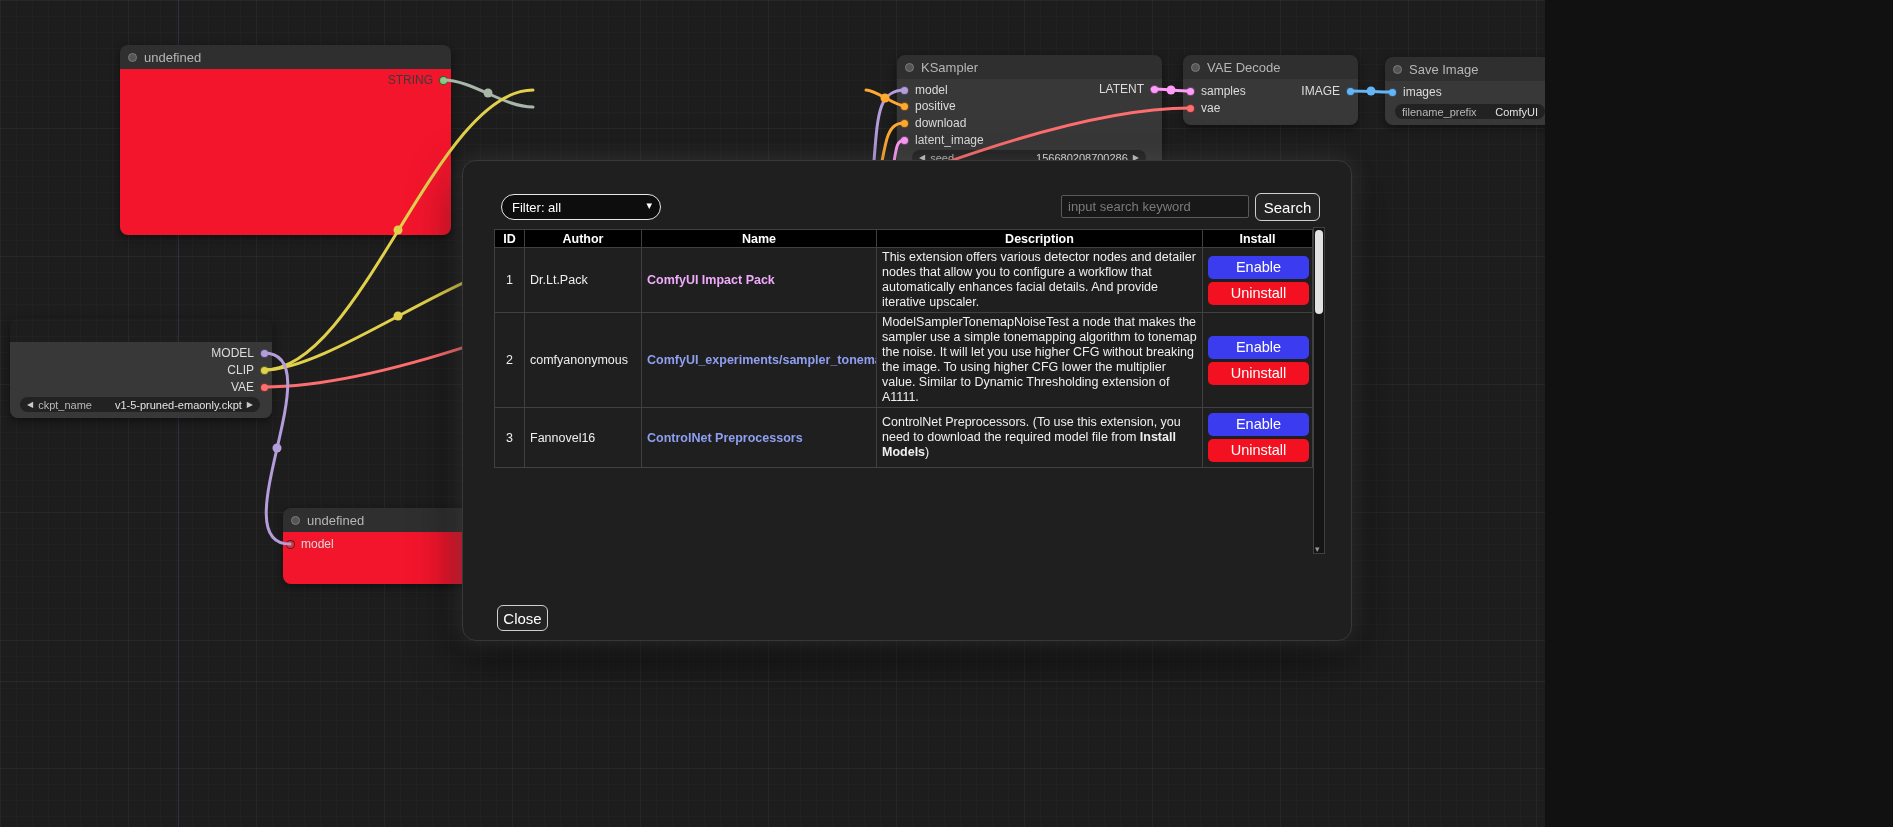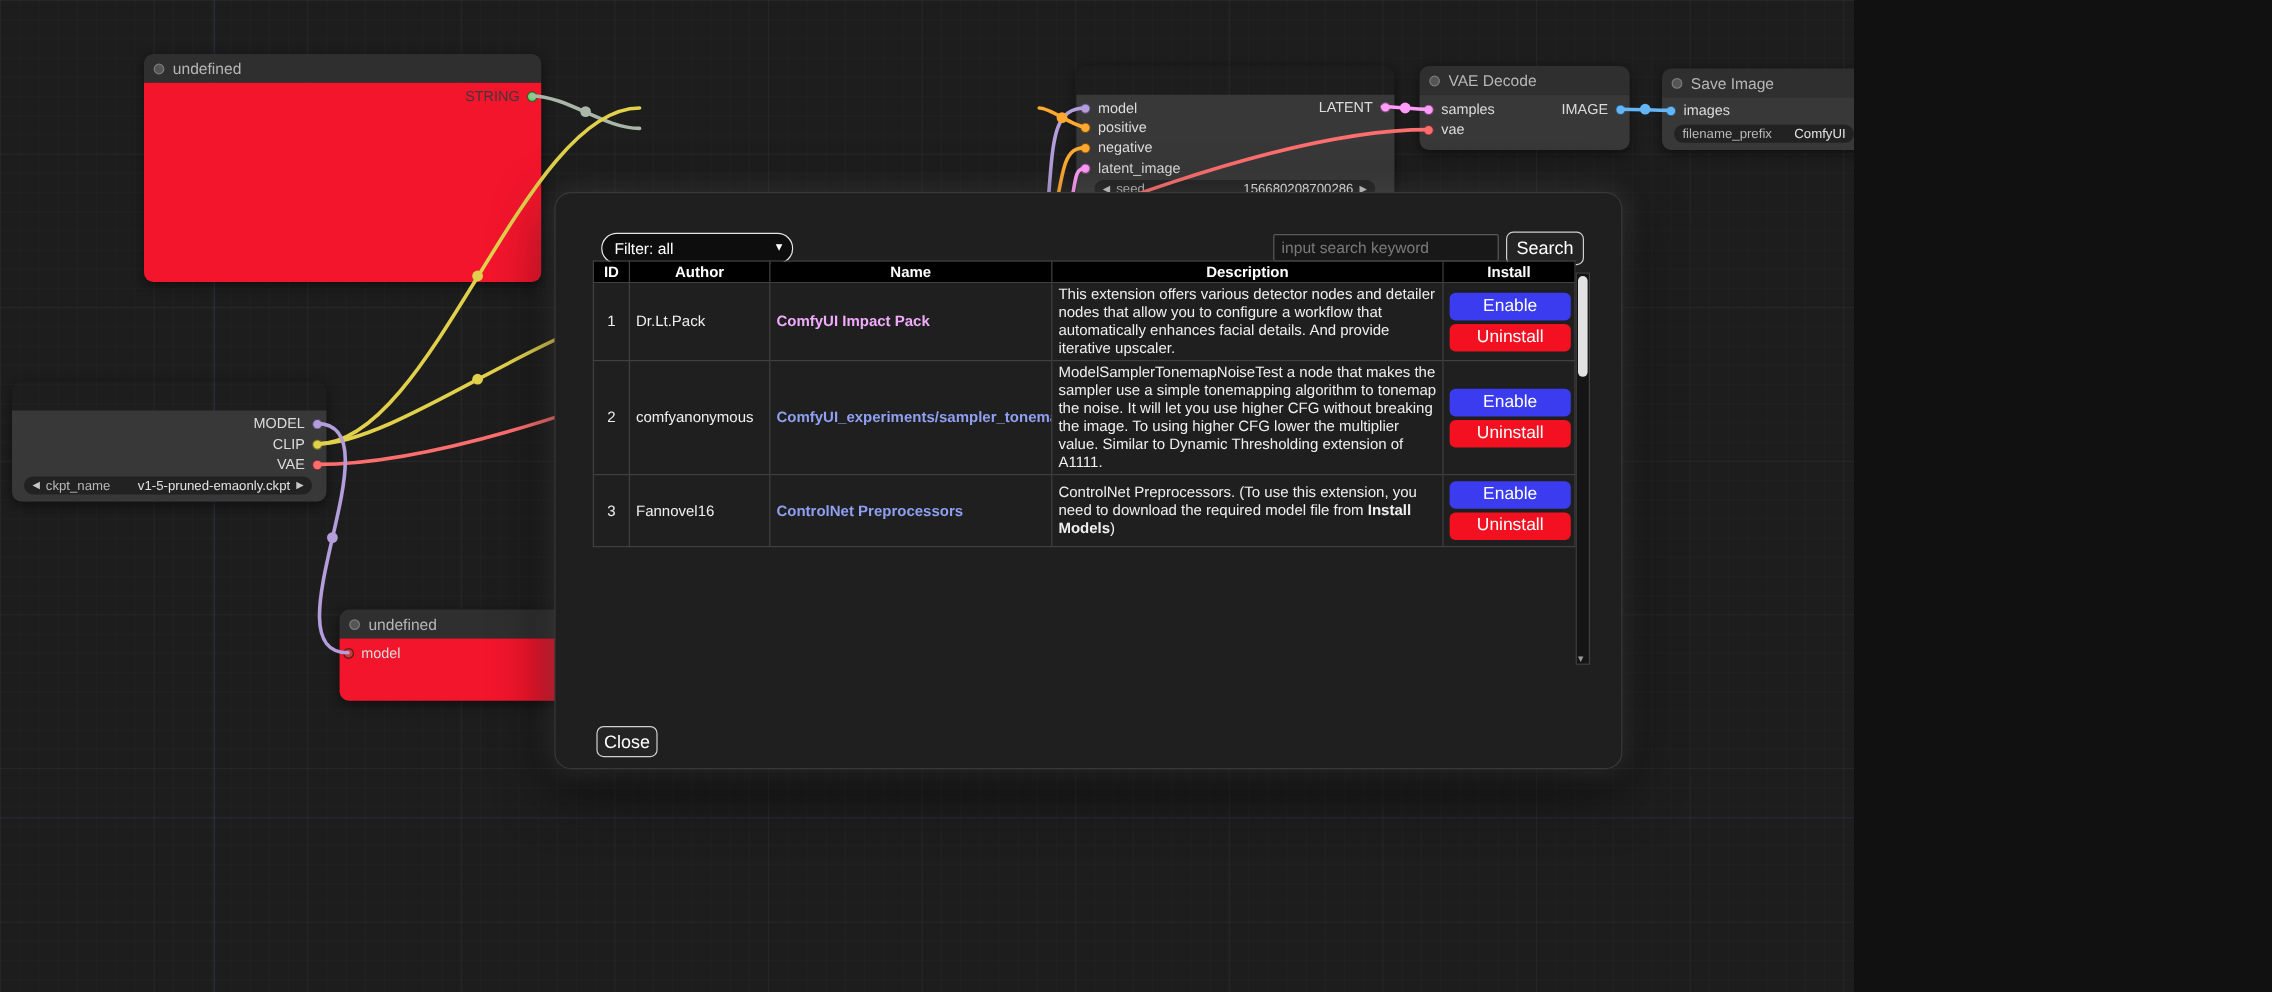--- a/index.html
+++ b/index.html
@@ -48,21 +48,21 @@
     border:1px solid #e6e6e6;border-radius:13px;font-size:13px;padding:0 24px 0 10px;font-family:Liberation Sans, sans-serif;}
   .filter-caret{position:absolute;right:9px;top:5px;color:#fff;font-size:11px;pointer-events:none;}
   .search-input{position:absolute;left:598px;top:34px;width:188px;height:23px;background:#181818;border:1px solid #5a5a5a;
     border-radius:2px;color:#ccc;font-size:13px;padding:0 6px;box-sizing:border-box;font-family:inherit;}
   .search-input::placeholder{color:#7a7a7a;}
   .dlg-btn{position:absolute;background:#242424;border:1px solid #cfcfcf;border-radius:6px;color:#fff;
     font-size:15px;padding:0;font-family:inherit;cursor:pointer;}
   .search-btn{left:792px;top:32px;width:65px;height:28px;}
   .close-btn{left:34px;top:444px;width:51px;height:26px;}
 
-  table.ext-table{position:absolute;left:31px;top:56px;width:818px;border-collapse:collapse;table-layout:fixed;}
+  table.ext-table{position:absolute;left:31px;top:68px;width:818px;border-collapse:collapse;table-layout:fixed;}
   .ext-table th{background:#000;color:#fff;font-size:12.5px;font-weight:bold;text-align:center;
     border:1px solid #404040;padding:1px 3px;height:15px;}
   .ext-table td{border:1px solid #404040;padding:2px 5px;font-size:12.5px;color:#efefef;vertical-align:middle;}
   .c-id{text-align:center;}
   .c-name{overflow:hidden;}
   .c-name a{font-weight:bold;text-decoration:none;white-space:nowrap;}
   .c-desc{line-height:15px;vertical-align:top;padding-top:1px;}
   .c-install{text-align:center;padding:2px;}
   .c-install button{display:block;width:101px;height:23px;margin:3px auto;border:none;border-radius:5px;
     color:#fff;font-size:14.5px;line-height:21px;font-family:inherit;cursor:pointer;}
@@ -86,32 +86,36 @@
     </div>
     <div class="node-body" style="background-color: rgb(242, 21, 44);"></div>
     <div class="port out" style="top:28px;">
       <span class="plabel dark">STRING</span>
       <span class="pdot" style="background-color: rgb(108, 217, 108);"></span>
     </div>
   </div>
 
 
   <div class="node" style="left:897px;top:55px;width:265px;height:120px;">
+    <div class="node-header">
+      <span class="node-dot"></span>
+      <span class="node-title">KSampler</span>
+    </div>
     <div class="node-body"></div>
     <div class="port in" style="top:28px;">
       <span class="pdot" style="background-color: rgb(179, 157, 219);"></span>
       <span class="plabel">model</span>
     </div>
     <div class="port in" style="top:44px;">
       <span class="pdot" style="background-color: rgb(255, 169, 49);"></span>
       <span class="plabel">positive</span>
     </div>
     <div class="port in" style="top:61px;">
       <span class="pdot" style="background-color: rgb(255, 169, 49);"></span>
-      <span class="plabel">negative</span>
+      <span class="plabel">download</span>
     </div>
     <div class="port in" style="top:78px;">
       <span class="pdot" style="background-color: rgb(255, 156, 249);"></span>
       <span class="plabel">latent_image</span>
     </div>
     <div class="port out" style="top:27px;">
       <span class="plabel">LATENT</span>
       <span class="pdot" style="background-color: rgb(255, 156, 249);"></span>
     </div>
     <div class="widget" style="left:15px;right:16px;top:95px;">

